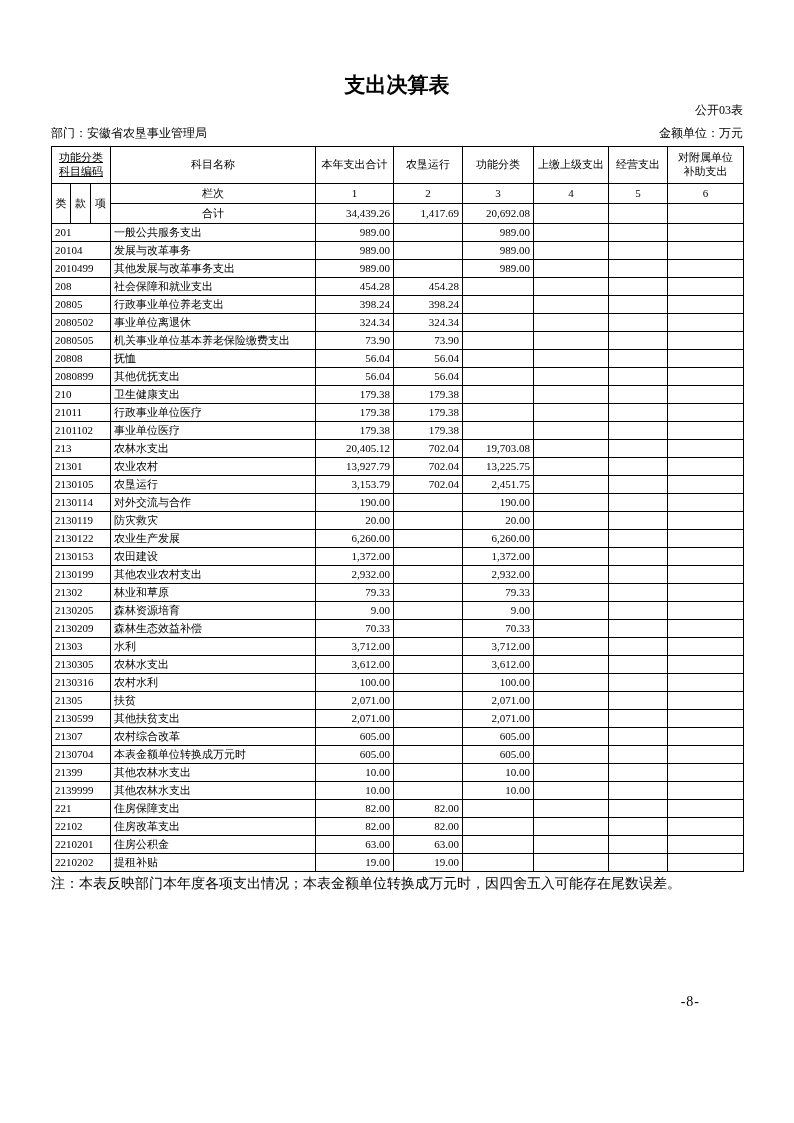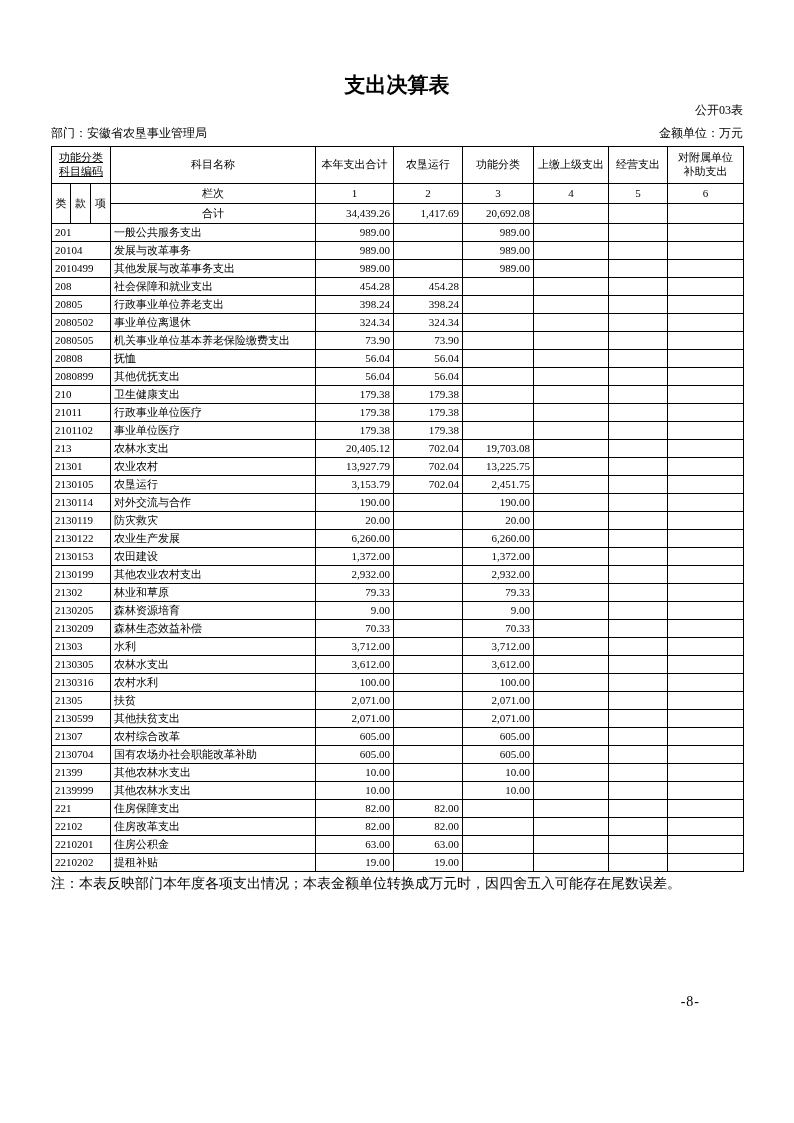--- a/index.html
+++ b/index.html
@@ -421,21 +421,21 @@
           <td class="name">农村综合改革</td>
           <td class="num">605.00</td>
           <td class="num"></td>
           <td class="num">605.00</td>
           <td class="num"></td>
           <td class="num"></td>
           <td class="num"></td>
         </tr>
         <tr>
           <td colspan="3" class="code">2130704</td>
-          <td class="name indent">国有农场办社会职能改革补助</td>
+          <td class="name indent">本表金额单位转换成万元时</td>
           <td class="num">605.00</td>
           <td class="num"></td>
           <td class="num">605.00</td>
           <td class="num"></td>
           <td class="num"></td>
           <td class="num"></td>
         </tr>
         <tr>
           <td colspan="3" class="code">21399</td>
           <td class="name">其他农林水支出</td>

